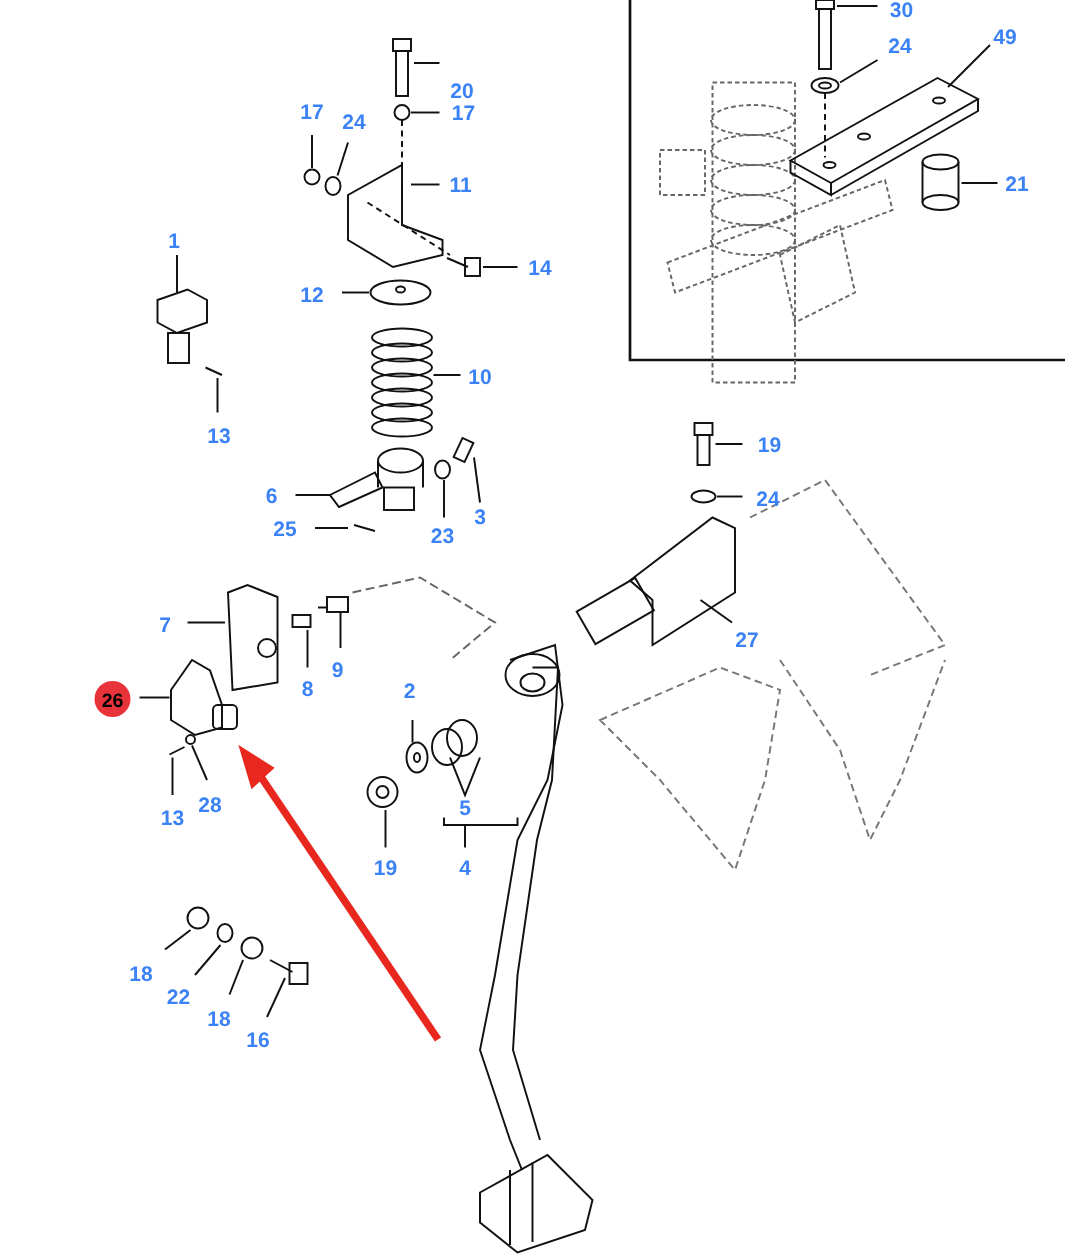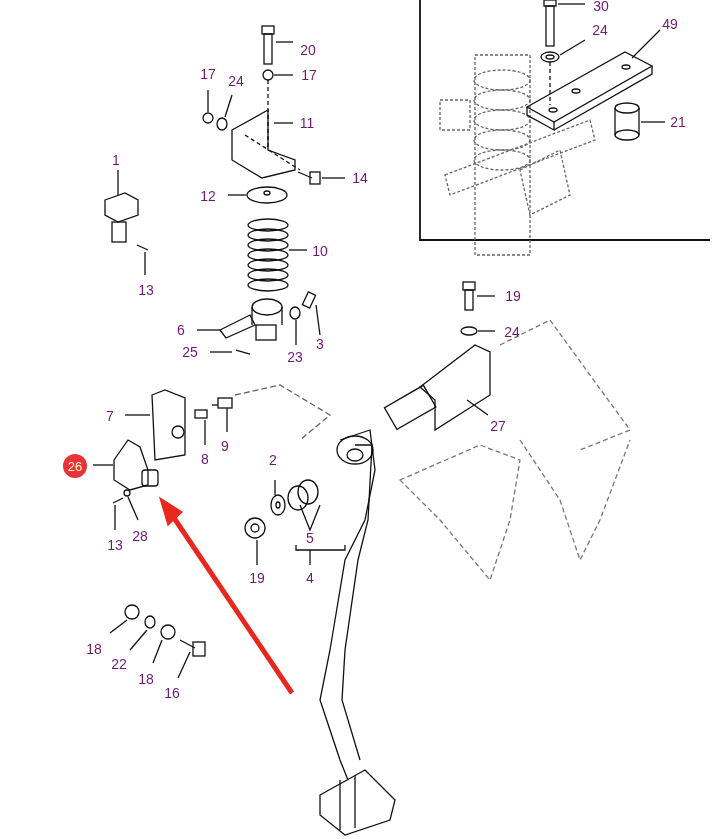--- a/index.html
+++ b/index.html
@@ -1,19 +1,19 @@
 <!DOCTYPE html>
 <html><head>
 <meta charset="utf-8">
 <style>
   html,body{margin:0;padding:0;background:#fff;}
   #stage{position:relative;width:723px;height:839px;overflow:hidden;background:#fff;font-family:"Liberation Sans",sans-serif;}
   svg#art{position:absolute;left:0;top:0;}
-  .lbl{position:absolute;font-weight:normal;font-size:14px;color:#701a75;line-height:1;white-space:nowrap;transform:translate(-50%,-50%);}
-  .badge{position:absolute;width:24px;height:24px;border-radius:50%;background:#e8333a;color:#fef9c3;font-weight:normal;font-size:13px;display:flex;align-items:center;justify-content:center;transform:translate(-50%,-50%);}
+  .lbl{position:absolute;font-weight:bold;font-size:14px;color:#3b82f6;line-height:1;white-space:nowrap;transform:translate(-50%,-50%);}
+  .badge{position:absolute;width:24px;height:24px;border-radius:50%;background:#e8333a;color:#000000;font-weight:bold;font-size:13px;display:flex;align-items:center;justify-content:center;transform:translate(-50%,-50%);}
 </style>
 </head>
 <body>
 
 <div id="stage">
 <svg id="art" width="723" height="839" viewBox="0 0 723 839" fill="none" stroke="#111" stroke-width="1.3">
 
   <path d="M420 0 V240 H710" stroke-width="1.8"></path>
 
   <g stroke="#666" stroke-dasharray="3 2">
@@ -241,21 +241,21 @@
         <path d="M180 640 L195 648"></path>
         <rect x="193" y="642" width="12" height="14"></rect>
         <path d="M190 652 L178 678"></path>
       </g>
 </svg>
 
 <span class="lbl" style="left:601px;top:6px">30</span>
 <span class="lbl" style="left:670px;top:24px">49</span>
 <span class="lbl" style="left:600px;top:30px">24</span>
 <span class="lbl" style="left:678px;top:122px">21</span>
-<span class="lbl" style="left:308px;top:50px">20</span>
+<span class="lbl" style="left:308px;top:60px">20</span>
 <span class="lbl" style="left:208px;top:74px">17</span>
 <span class="lbl" style="left:309px;top:75px">17</span>
 <span class="lbl" style="left:236px;top:81px">24</span>
 <span class="lbl" style="left:307px;top:123px">11</span>
 <span class="lbl" style="left:116px;top:160px">1</span>
 <span class="lbl" style="left:360px;top:178px">14</span>
 <span class="lbl" style="left:208px;top:196px">12</span>
 <span class="lbl" style="left:320px;top:251px">10</span>
 <span class="lbl" style="left:146px;top:290px">13</span>
 <span class="lbl" style="left:513px;top:296px">19</span>

